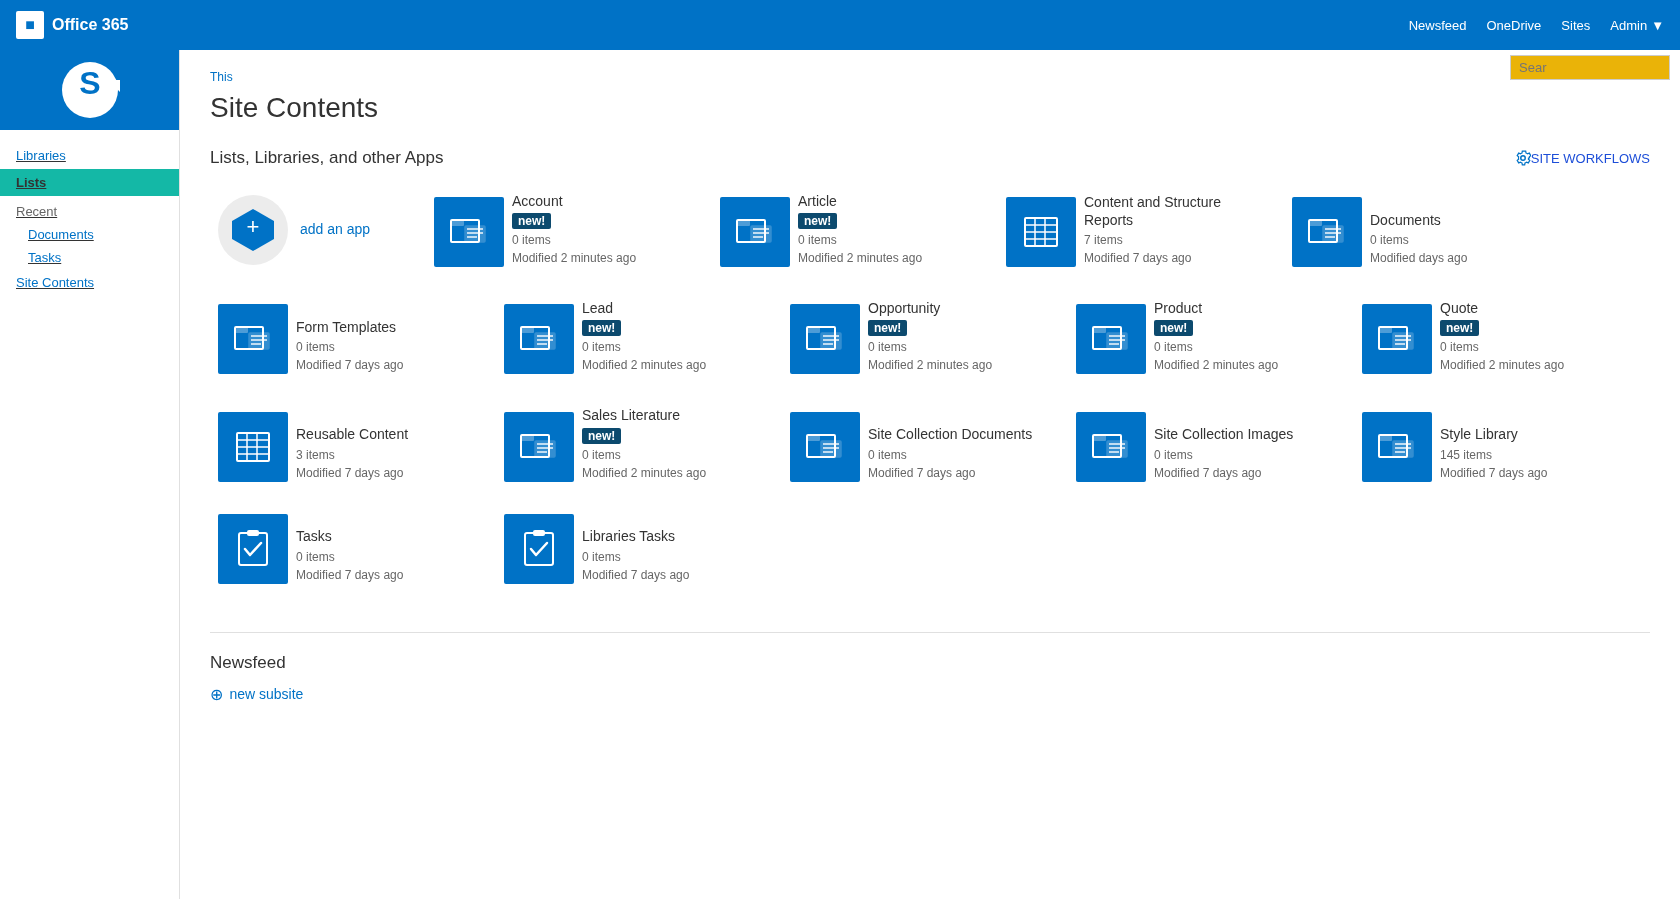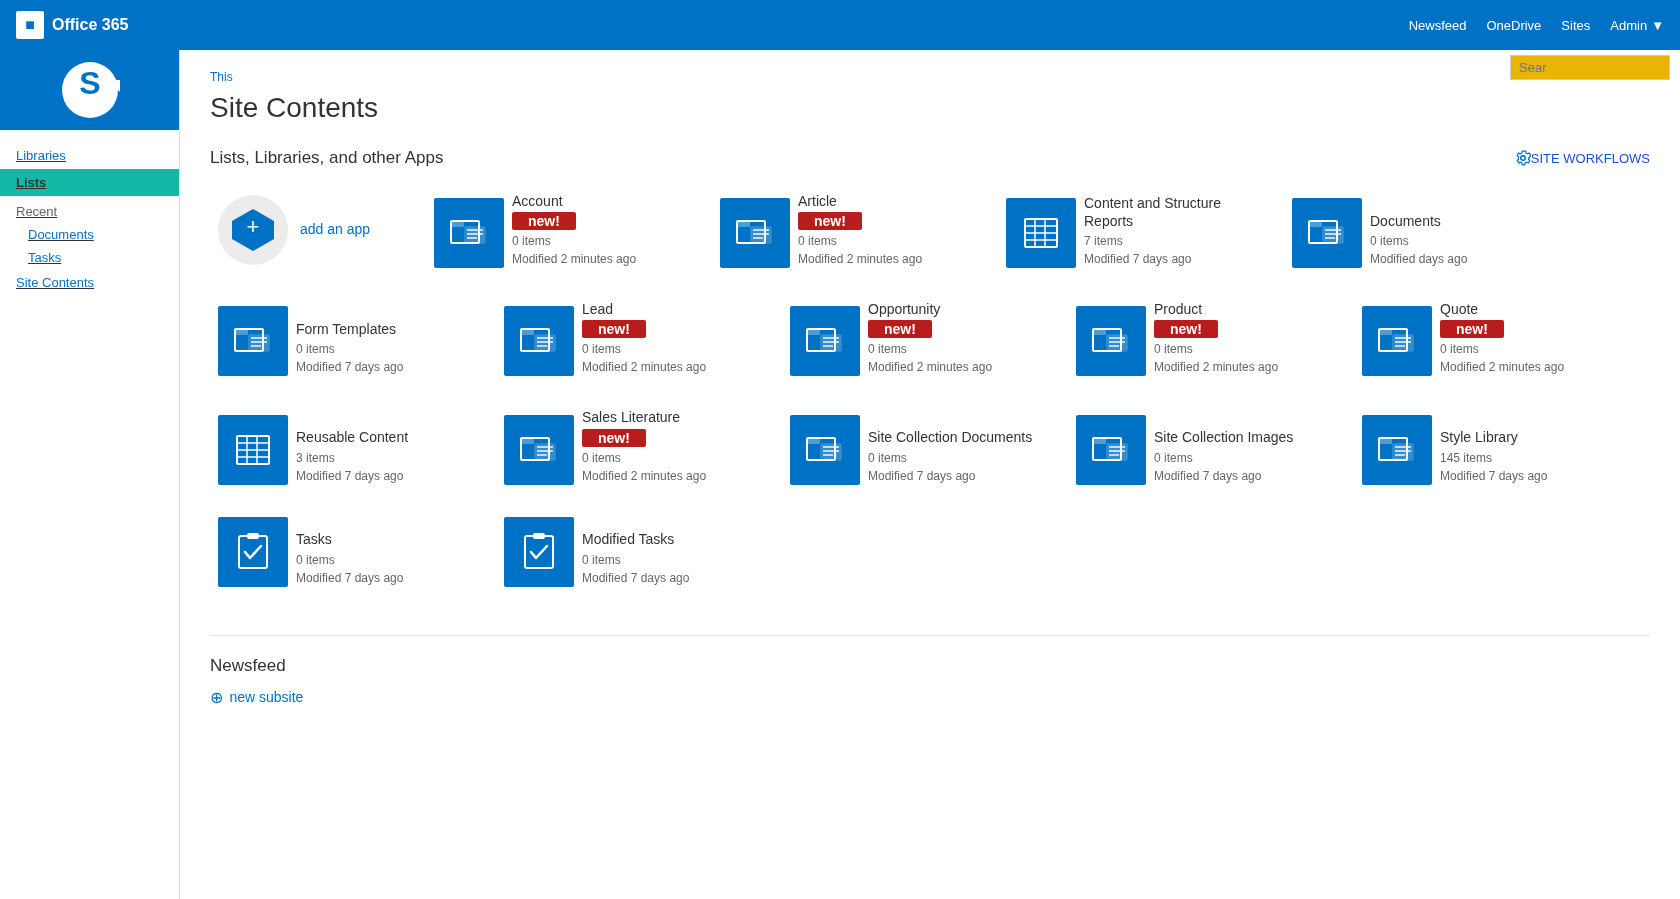--- a/index.html
+++ b/index.html
@@ -202,25 +202,25 @@
     .app-info { flex: 1; }
     .app-name {
       font-size: 14px;
       color: #333;
       font-weight: 400;
       line-height: 1.3;
       margin-bottom: 2px;
     }
     .app-new-badge {
       display: inline-block;
-      background: #b91c1c;
+      background: #0c4a6e;
       color: white;
-      font-size: 14px;
+      font-size: 12px;
       font-weight: 700;
-      padding: 1px 16px;
+      padding: 1px 6px;
       border-radius: 2px;
       margin-bottom: 2px;
       text-transform: lowercase;
     }
     .app-meta {
       font-size: 12px;
       color: #666;
       line-height: 1.5;
     }
 
@@ -596,21 +596,21 @@
   </div>
         <div class="app-tile">
     <div class="app-icon">
       <svg viewBox="0 0 44 44" xmlns="http://www.w3.org/2000/svg" width="44" height="44">
     <rect x="8" y="6" width="28" height="32" rx="2" fill="none" stroke="white" stroke-width="2"></rect>
     <rect x="16" y="3" width="12" height="6" rx="2" fill="white"></rect>
     <polyline points="14,22 19,28 30,16" stroke="white" stroke-width="2.5" fill="none" stroke-linecap="round" stroke-linejoin="round"></polyline>
   </svg>
     </div>
     <div class="app-info">
-      <div class="app-name">Modified Tasks</div>
+      <div class="app-name">Libraries Tasks</div>
 
       <div class="app-meta">0 items<br>Modified 7 days ago</div>
     </div>
   </div>
       </div>
 
     <div class="subsites-section">
       <h2 class="subsites-title">Newsfeed</h2>
       <div class="new-subsite-link">
         <span style="font-size:16px;color:#0072c6;">⊕</span>

